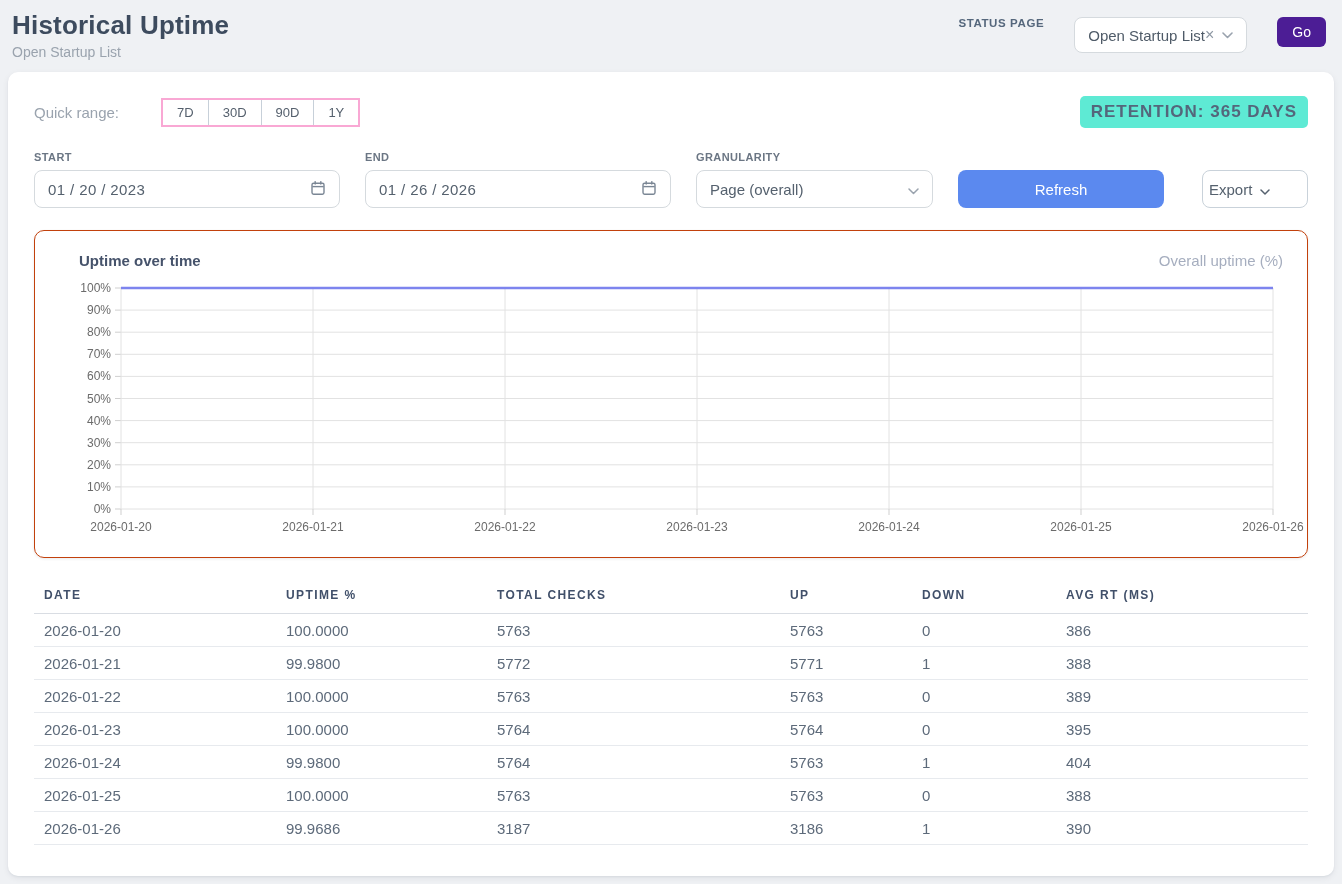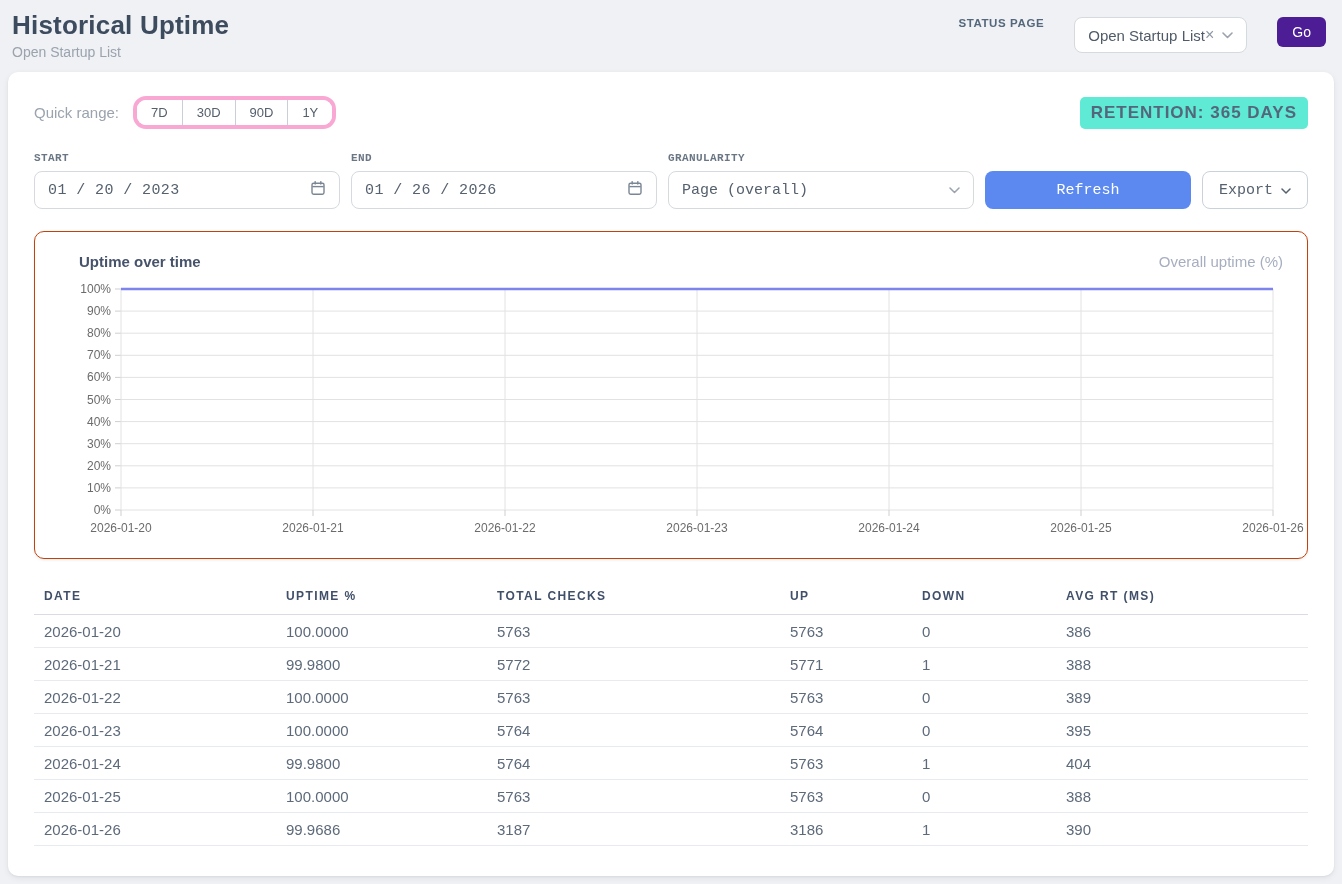--- a/index.html
+++ b/index.html
@@ -44,55 +44,56 @@
     font-family: inherit;
   }
   .panel {
     position: absolute; left: 8px; right: 8px; top: 72px; bottom: 8px;
     background: #fff; border-radius: 10px;
     box-shadow: 0 1px 2px rgba(20,30,50,.05), 0 2px 6px rgba(20,30,50,.07);
     padding: 24px 26px; box-sizing: border-box;
   }
   .quick-row { display: flex; align-items: center; }
   .quick-label { font-size: 15px; color: #9aa3ae; margin-right: 14px; }
-  .seg-group { display: flex; border: 4px solid #f9a8d4; border-radius: 13px; overflow: hidden; background: #fff; }
+  .seg-group { display: flex; border: 2px solid #f9a8d4; border-radius: 0; overflow: hidden; background: #fff; margin-left: 28px; }
   .seg-btn {
     padding: 0 14px; font-size: 13px; color: #55606d; background: #fff;
     border: none; border-left: 1px solid #c7d0d9; height: 25px; cursor: pointer;
     font-family: inherit;
   }
   .seg-btn:first-child { border-left: none; }
   .badge {
     margin-left: auto; background: #5eead4; color: #54667b;
     font-size: 17px; font-weight: 700; letter-spacing: 1px;
     border-radius: 5px; padding: 6px 11px;
   }
-  .fields-row { display: flex; align-items: flex-end; gap: 11px; margin-top: 23px; font-family: Liberation Mono, monospace; }
+  .fields-row { display: flex; align-items: flex-end; gap: 25px; margin-top: 23px; }
   .field { display: flex; flex-direction: column; }
   .field label {
     font-size: 11px; font-weight: 600; color: #6b7684;
     letter-spacing: 0.4px; margin-bottom: 7px;
   }
   .input {
     height: 38px; box-sizing: border-box; border: 1px solid #d5dade;
     border-radius: 8px; display: flex; align-items: center;
     padding: 0 13px; font-size: 15px; color: #55616e; background: #fff;
     justify-content: space-between; cursor: pointer;
   }
   .date-input { width: 306px; letter-spacing: 0.4px; }
   .refresh-btn {
     height: 38px; width: 206px; background: #5b89ef; border: none;
     border-radius: 8px; color: #fff; font-size: 15px; cursor: pointer;
     font-family: inherit;
   }
   .export-btn {
     height: 38px; width: 106px; background: #fff; border: 1px solid #c9d2da;
     border-radius: 8px; color: #55616e; font-size: 15px; cursor: pointer;
-    display: flex; align-items: center; justify-content: center; gap: 8px;
+    display: flex; align-items: center; justify-content: flex-start; gap: 8px;
     font-family: inherit;
+    margin-left: 13px;
   }
   .chart-card {
     margin-top: 22px; border: 1px solid #c2410c; border-radius: 10px;
     box-shadow: 0 1px 3px rgba(20,30,50,.09);
     padding-bottom: 16px;
     padding-left: 20px;
   }
   .chart-head { display: flex; justify-content: space-between; padding: 21px 24px 10px; }
   .chart-title { font-size: 15px; font-weight: 700; color: #46536b; }
   .chart-legend { font-size: 15px; color: #a6aebf; }

